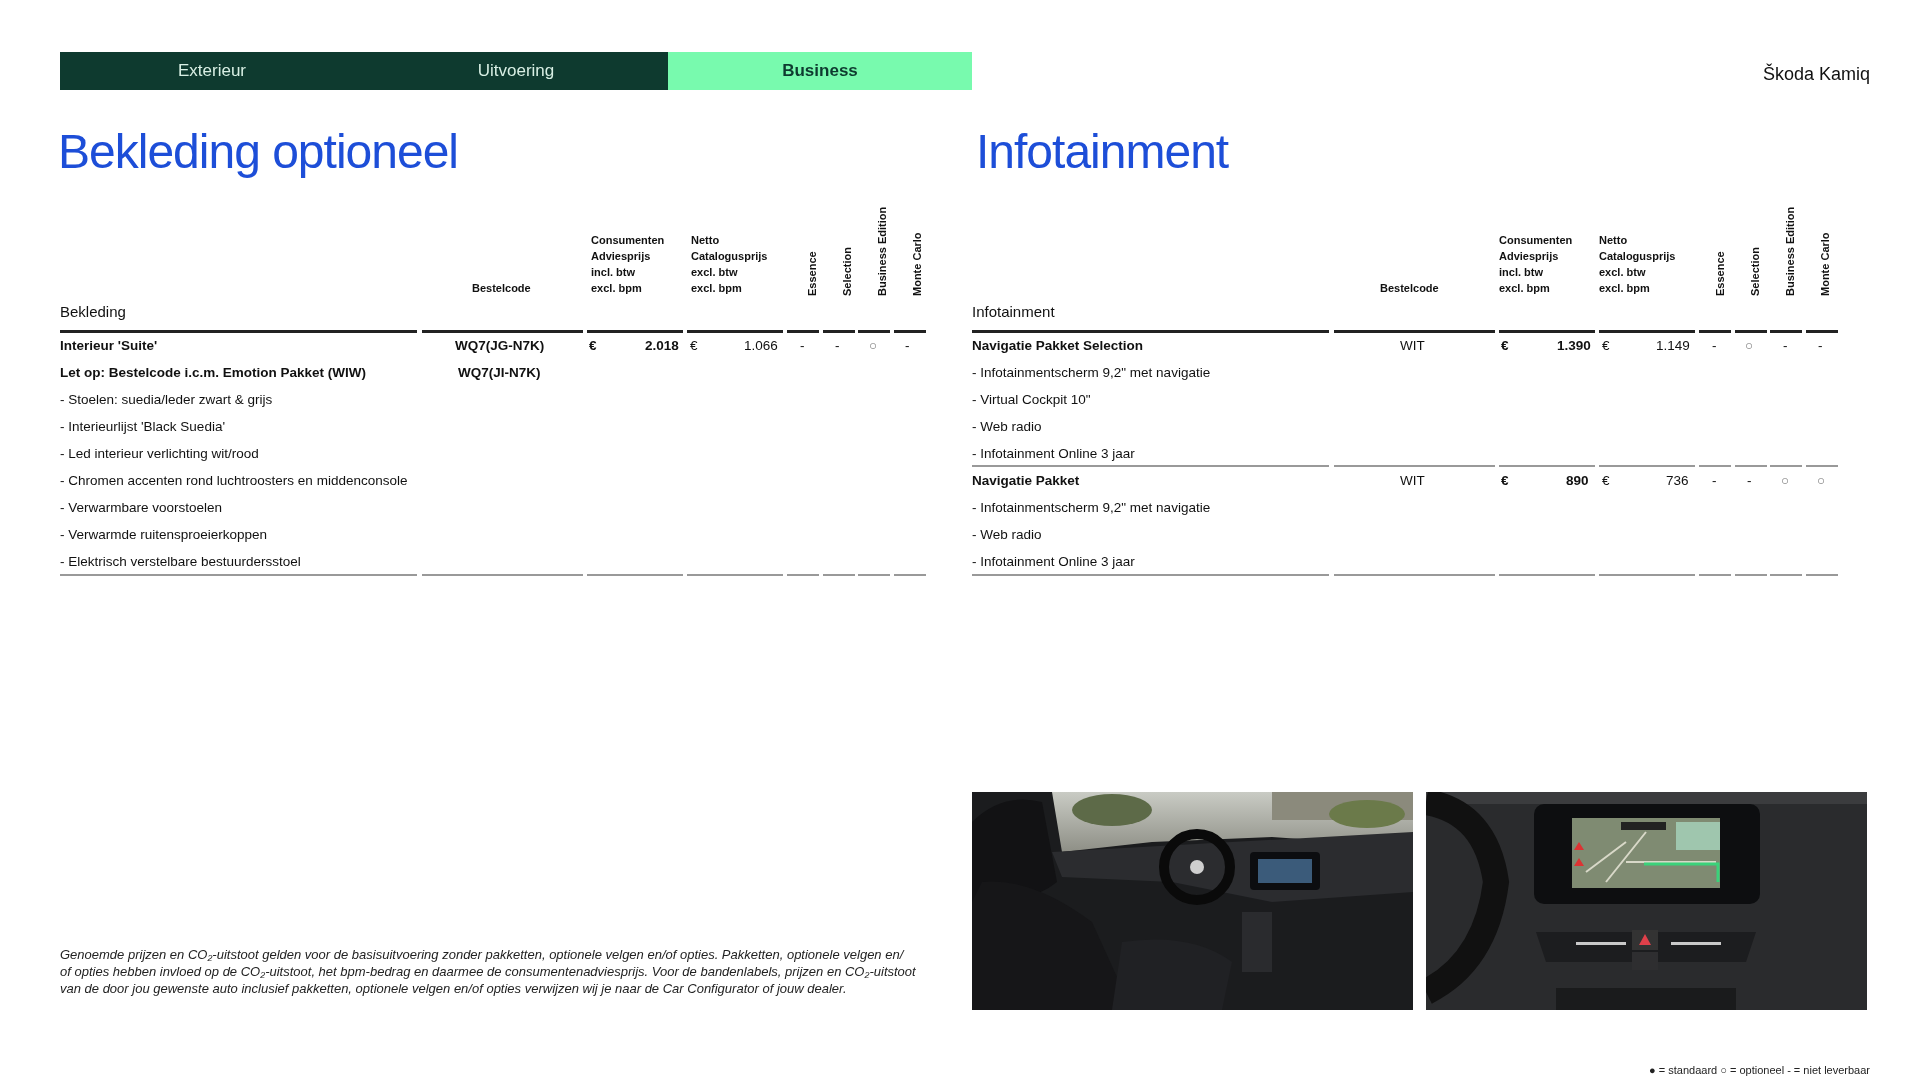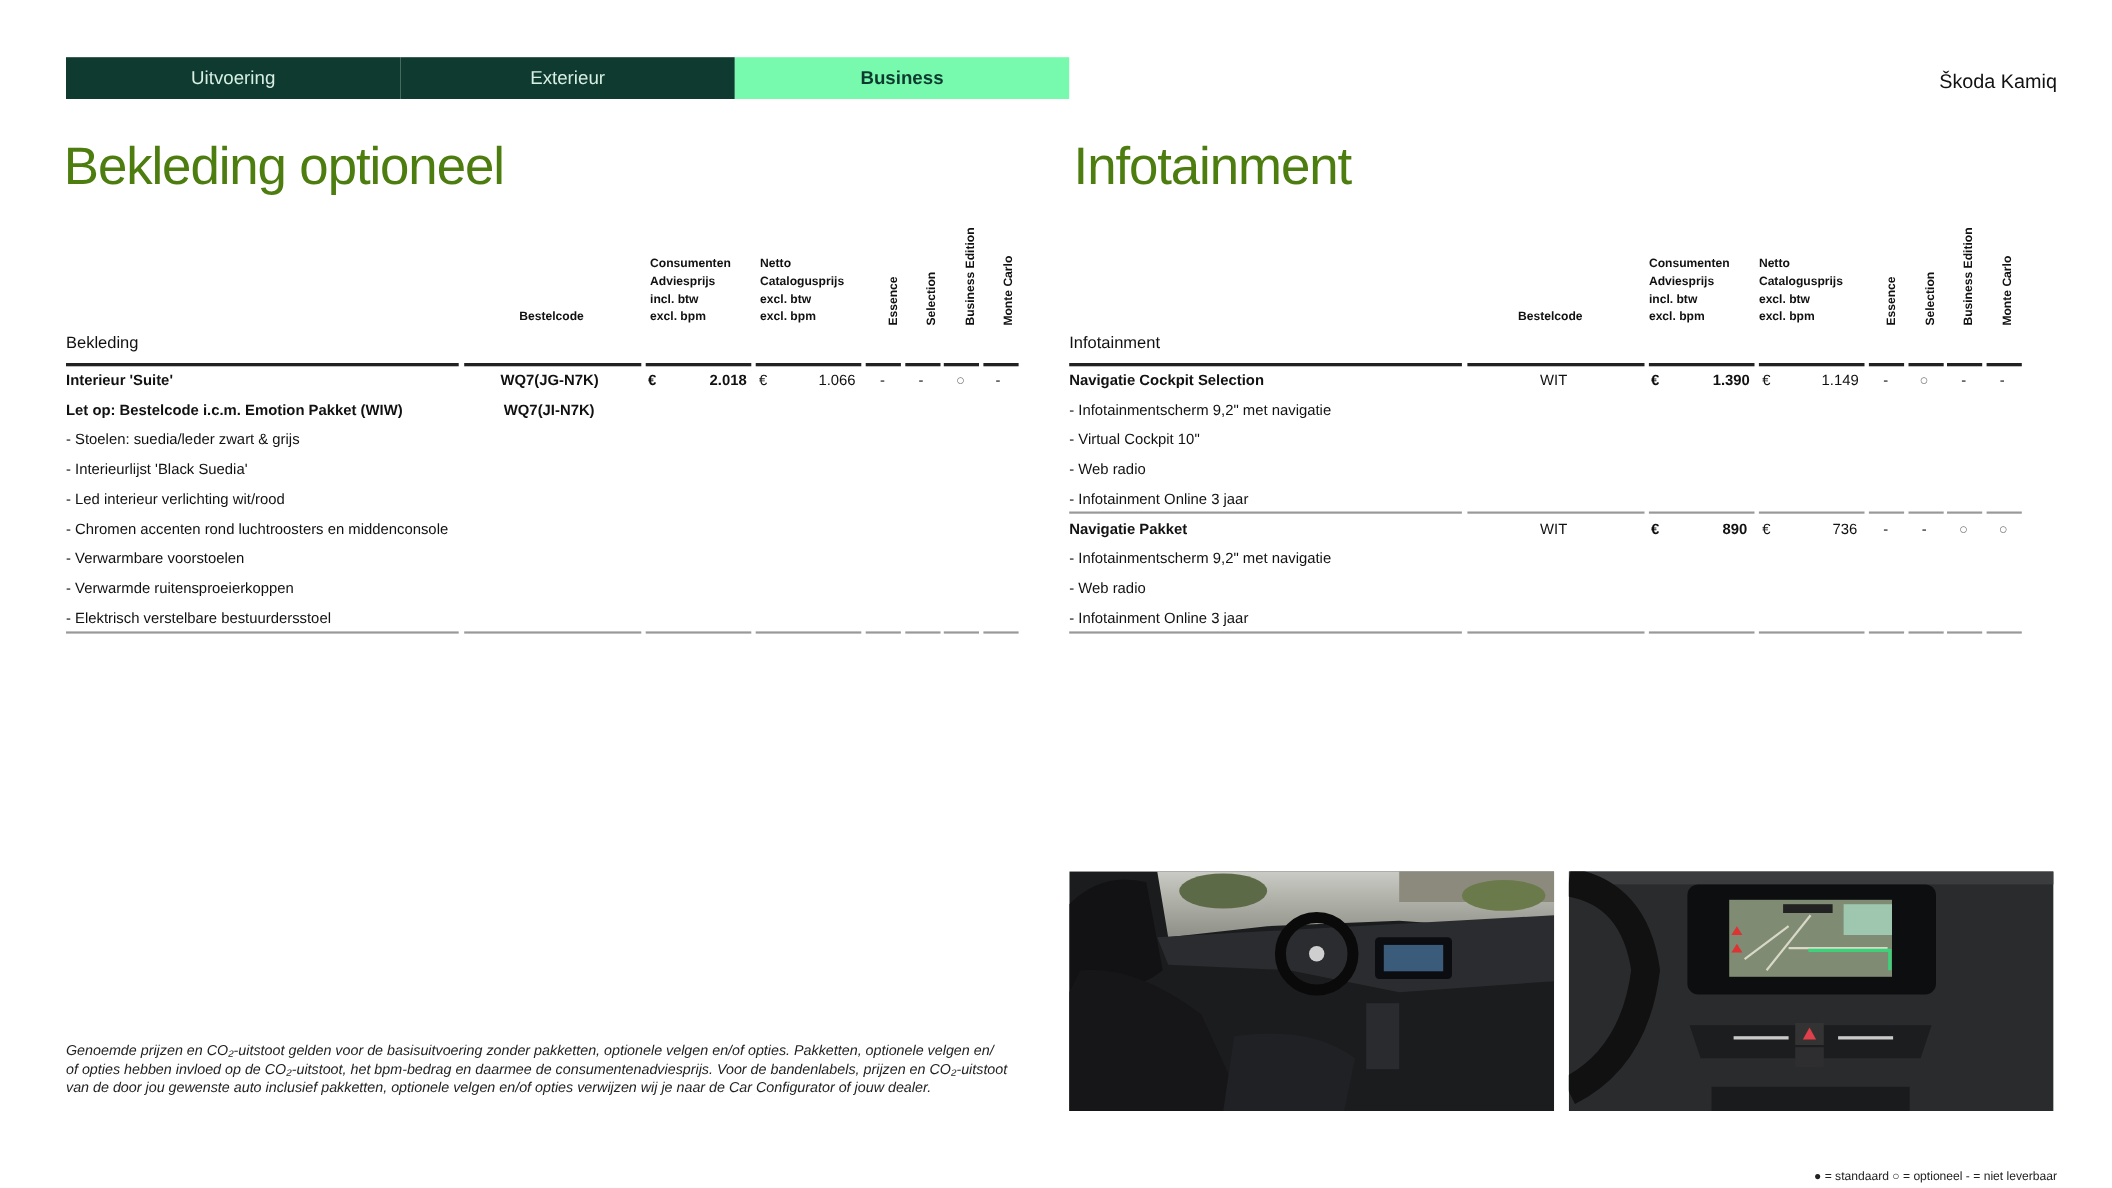--- a/index.html
+++ b/index.html
@@ -5,21 +5,21 @@
   * { margin: 0; padding: 0; box-sizing: border-box; }
   html, body { width: 1920px; height: 1080px; background: #ffffff; overflow: hidden; }
   body { font-family: "Liberation Sans", "DejaVu Sans", sans-serif; color: #111; position: relative; }
 
   
   .tabs { position: absolute; left: 60px; top: 52px; width: 912px; height: 38px; display: flex; }
   .tab { flex: 1; display: flex; align-items: center; justify-content: center; font-size: 17px; color: #d8efe4; background: #0e3a2f; cursor: pointer; }
   .tab.active { background: #78faae; color: #0e3a2f; font-weight: bold; }
   .brand { position: absolute; right: 50px; top: 64px; font-size: 18px; color: #111; }
 
-  .page-title { position: absolute; top: 124px; font-size: 48px; font-weight: normal; letter-spacing: -1px; color: #4d7c0f; }
+  .page-title { position: absolute; top: 124px; font-size: 48px; font-weight: normal; letter-spacing: -1px; color: #1d4ed8; }
 
   
   .tbl { position: absolute; top: 200px; }
   .tbl .hdr { position: relative; height: 130px; }
   .col-hdr { position: absolute; bottom: 34px; font-size: 11px; font-weight: bold; line-height: 16px; }
   .vhdr { position: absolute; bottom: 34px; width: 32px; height: 110px; }
   .vhdr span { position: absolute; left: 50%; bottom: 0; transform-origin: left bottom; transform: rotate(-90deg) translate(0, 50%); white-space: nowrap; font-size: 11px; font-weight: bold; transform: translateX(6px) rotate(-90deg); transform-origin: left bottom; }
   .section-label { position: absolute; bottom: 10px; font-size: 15px; font-weight: normal; }
 
   .rule { position: absolute; height: 3px; background: #222; }
@@ -34,22 +34,22 @@
   .note .title { font-weight: bold; color: #111; }
 
   
   .photo { position: absolute; top: 792px; width: 441px; height: 218px; overflow: hidden; }
   .legend { position: absolute; right: 50px; top: 1023px; font-size: 11px; color: #222; margin-top: 41px; }
 </style>
 </head>
 <body>
 
 <div class="tabs">
+  <div class="tab">Exterieur</div>
   <div class="tab">Uitvoering</div>
-  <div class="tab">Exterieur</div>
   <div class="tab active">Business</div>
 </div>
 <div class="brand">Škoda Kamiq</div>
 
 <h1 class="page-title" style="left:58px">Bekleding optioneel</h1>
 <h1 class="page-title" style="left:976px">Infotainment</h1>
 
 <div class="tbl" style="left:0">
   <div class="hdr">
     <div class="section-label" style="left:60px">Bekleding</div>
@@ -163,21 +163,21 @@
   <div class="rule" style="left:1334px;top:330px;width:161px"></div>
   <div class="rule" style="left:1499px;top:330px;width:96px"></div>
   <div class="rule" style="left:1599px;top:330px;width:96px"></div>
   <div class="rule" style="left:1699px;top:330px;width:32px"></div>
   <div class="rule" style="left:1735px;top:330px;width:32px"></div>
   <div class="rule" style="left:1770px;top:330px;width:32px"></div>
   <div class="rule" style="left:1806px;top:330px;width:32px"></div>
 </div>
 
 <div class="row bold" style="left:972px;top:332px;width:870px">
-  <span class="cell" style="left:0">Navigatie Cockpit Selection</span>
+  <span class="cell" style="left:0">Navigatie Pakket Selection</span>
   <span class="cell" style="left:428px;font-weight:normal">WIT</span>
   <span class="cell" style="left:529px">€</span>
   <span class="cell" style="left:585px">1.390</span>
   <span class="cell" style="left:630px;font-weight:normal">€</span>
   <span class="cell" style="left:684px;font-weight:normal">1.149</span>
   <span class="cell" style="left:740px;font-weight:normal">-</span>
   <span class="cell" style="left:773px;font-weight:normal;color:#777">○</span>
   <span class="cell" style="left:811px;font-weight:normal">-</span>
   <span class="cell" style="left:846px;font-weight:normal">-</span>
 </div>

